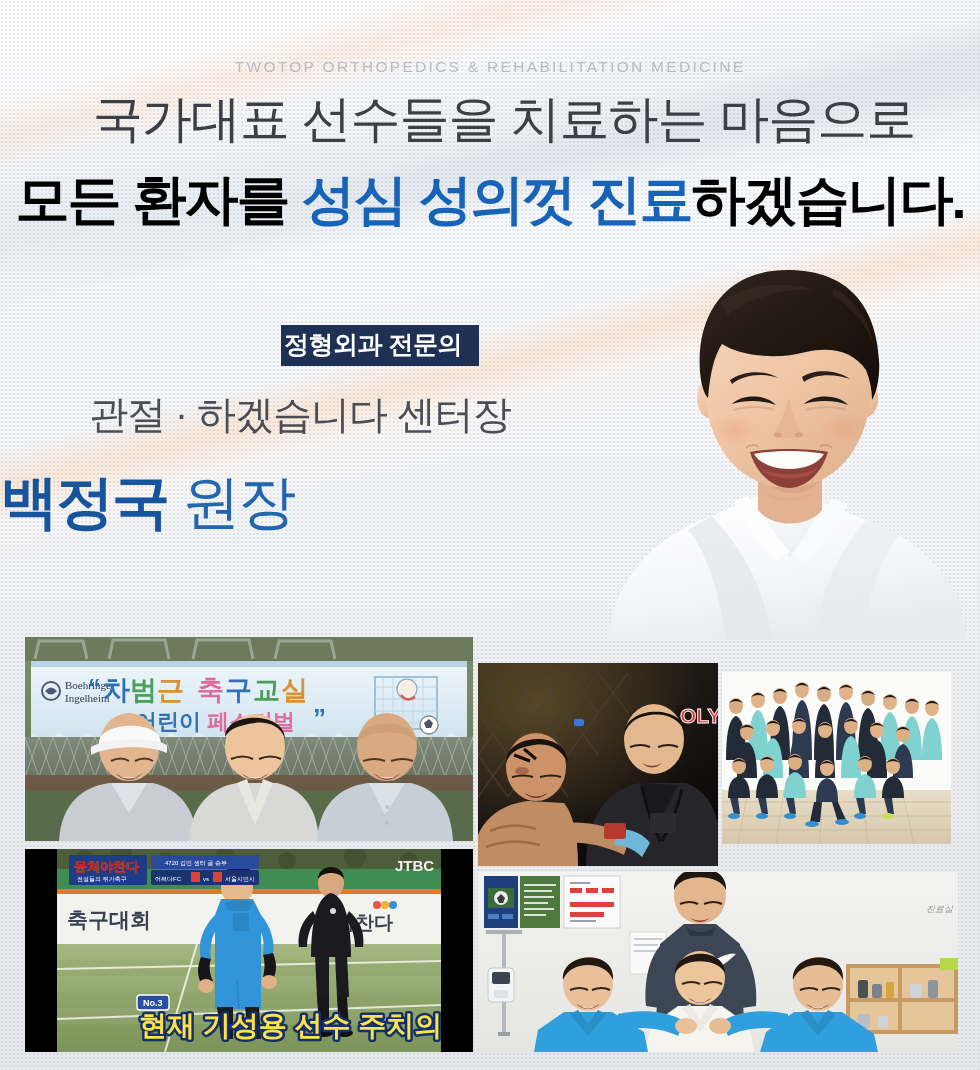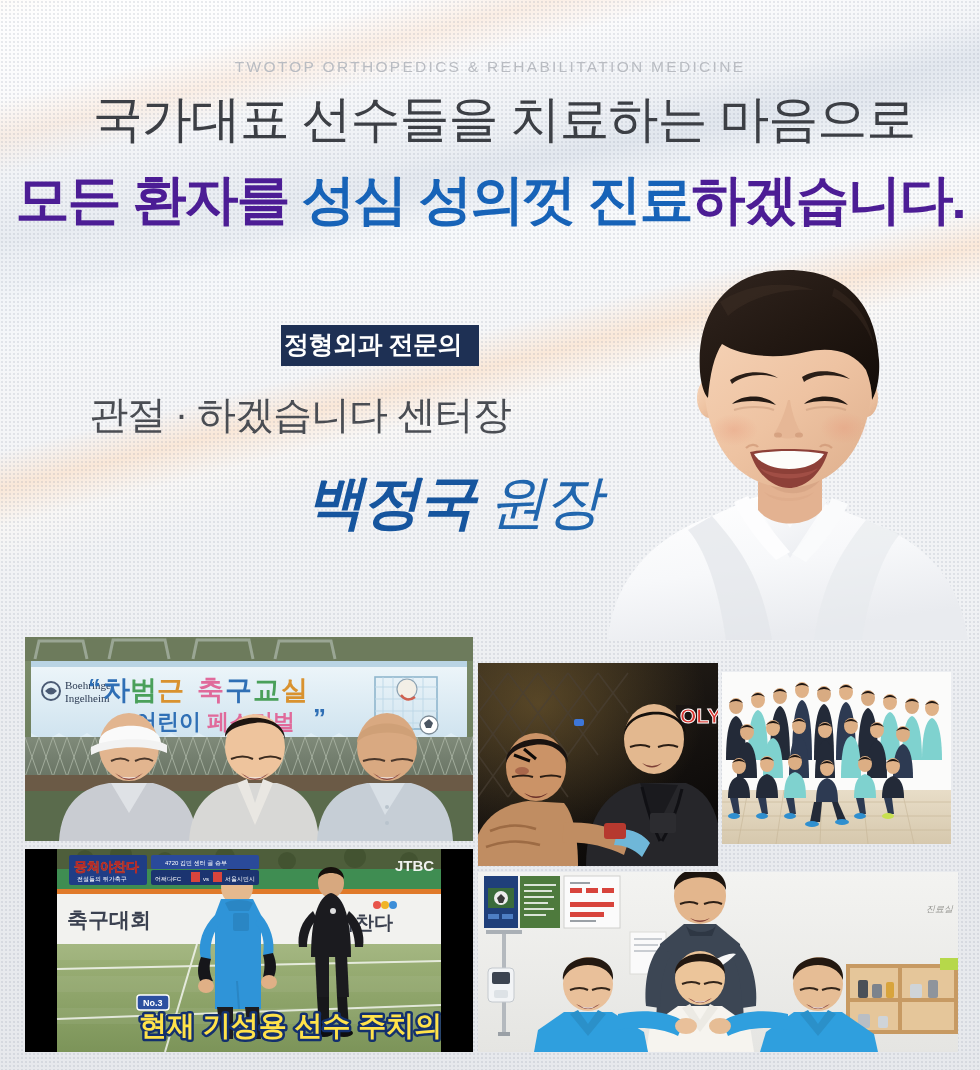--- a/index.html
+++ b/index.html
@@ -136,21 +136,21 @@
     top: 172px;
     left: 0;
     width: 980px;
     text-align: center;
     font-size: 54px;
     line-height: 1.0;
     font-weight: 700;
     letter-spacing: -2px;
     white-space: nowrap;
   }
-  .headline2 .navy { color: #4c1d95; }
+  .headline2 .navy { color: #000000; }
   .headline2 .blue { color: #1763b8; margin-top: 21px; }
 
   
   .spec-badge {
     position: absolute;
     top: 325px;
     left: 281px;
     background: #1e3054;
     color: #ffffff;
     font-size: 25px;
@@ -172,26 +172,25 @@
     color: #4a4d53;
     letter-spacing: -1px;
     white-space: nowrap;
   }
 
   .name-line {
     position: absolute;
     top: 473px;
     left: 0;
     width: 600px;
-    text-align: right;
+    text-align: left;
     font-size: 58px;
     letter-spacing: -2px;
     line-height: 1;
     white-space: nowrap;
-    font-style: italic;
   }
   .name-line .name {
     font-weight: 700;
     color: #16559e;
   }
   .name-line .title {
     font-weight: 300;
     color: #2166ae;
   }
 

